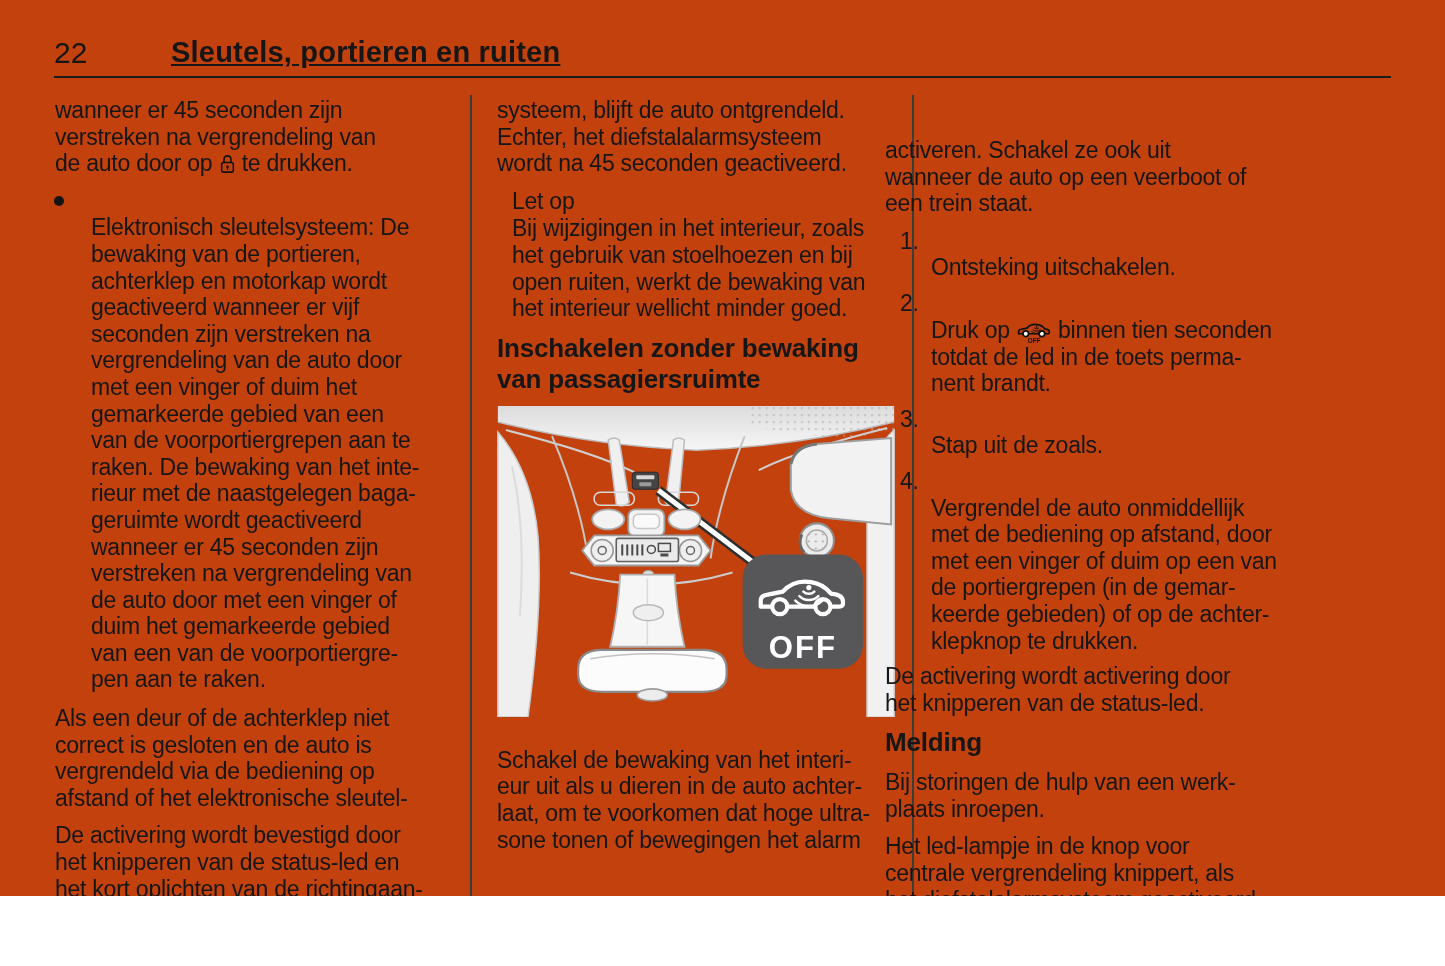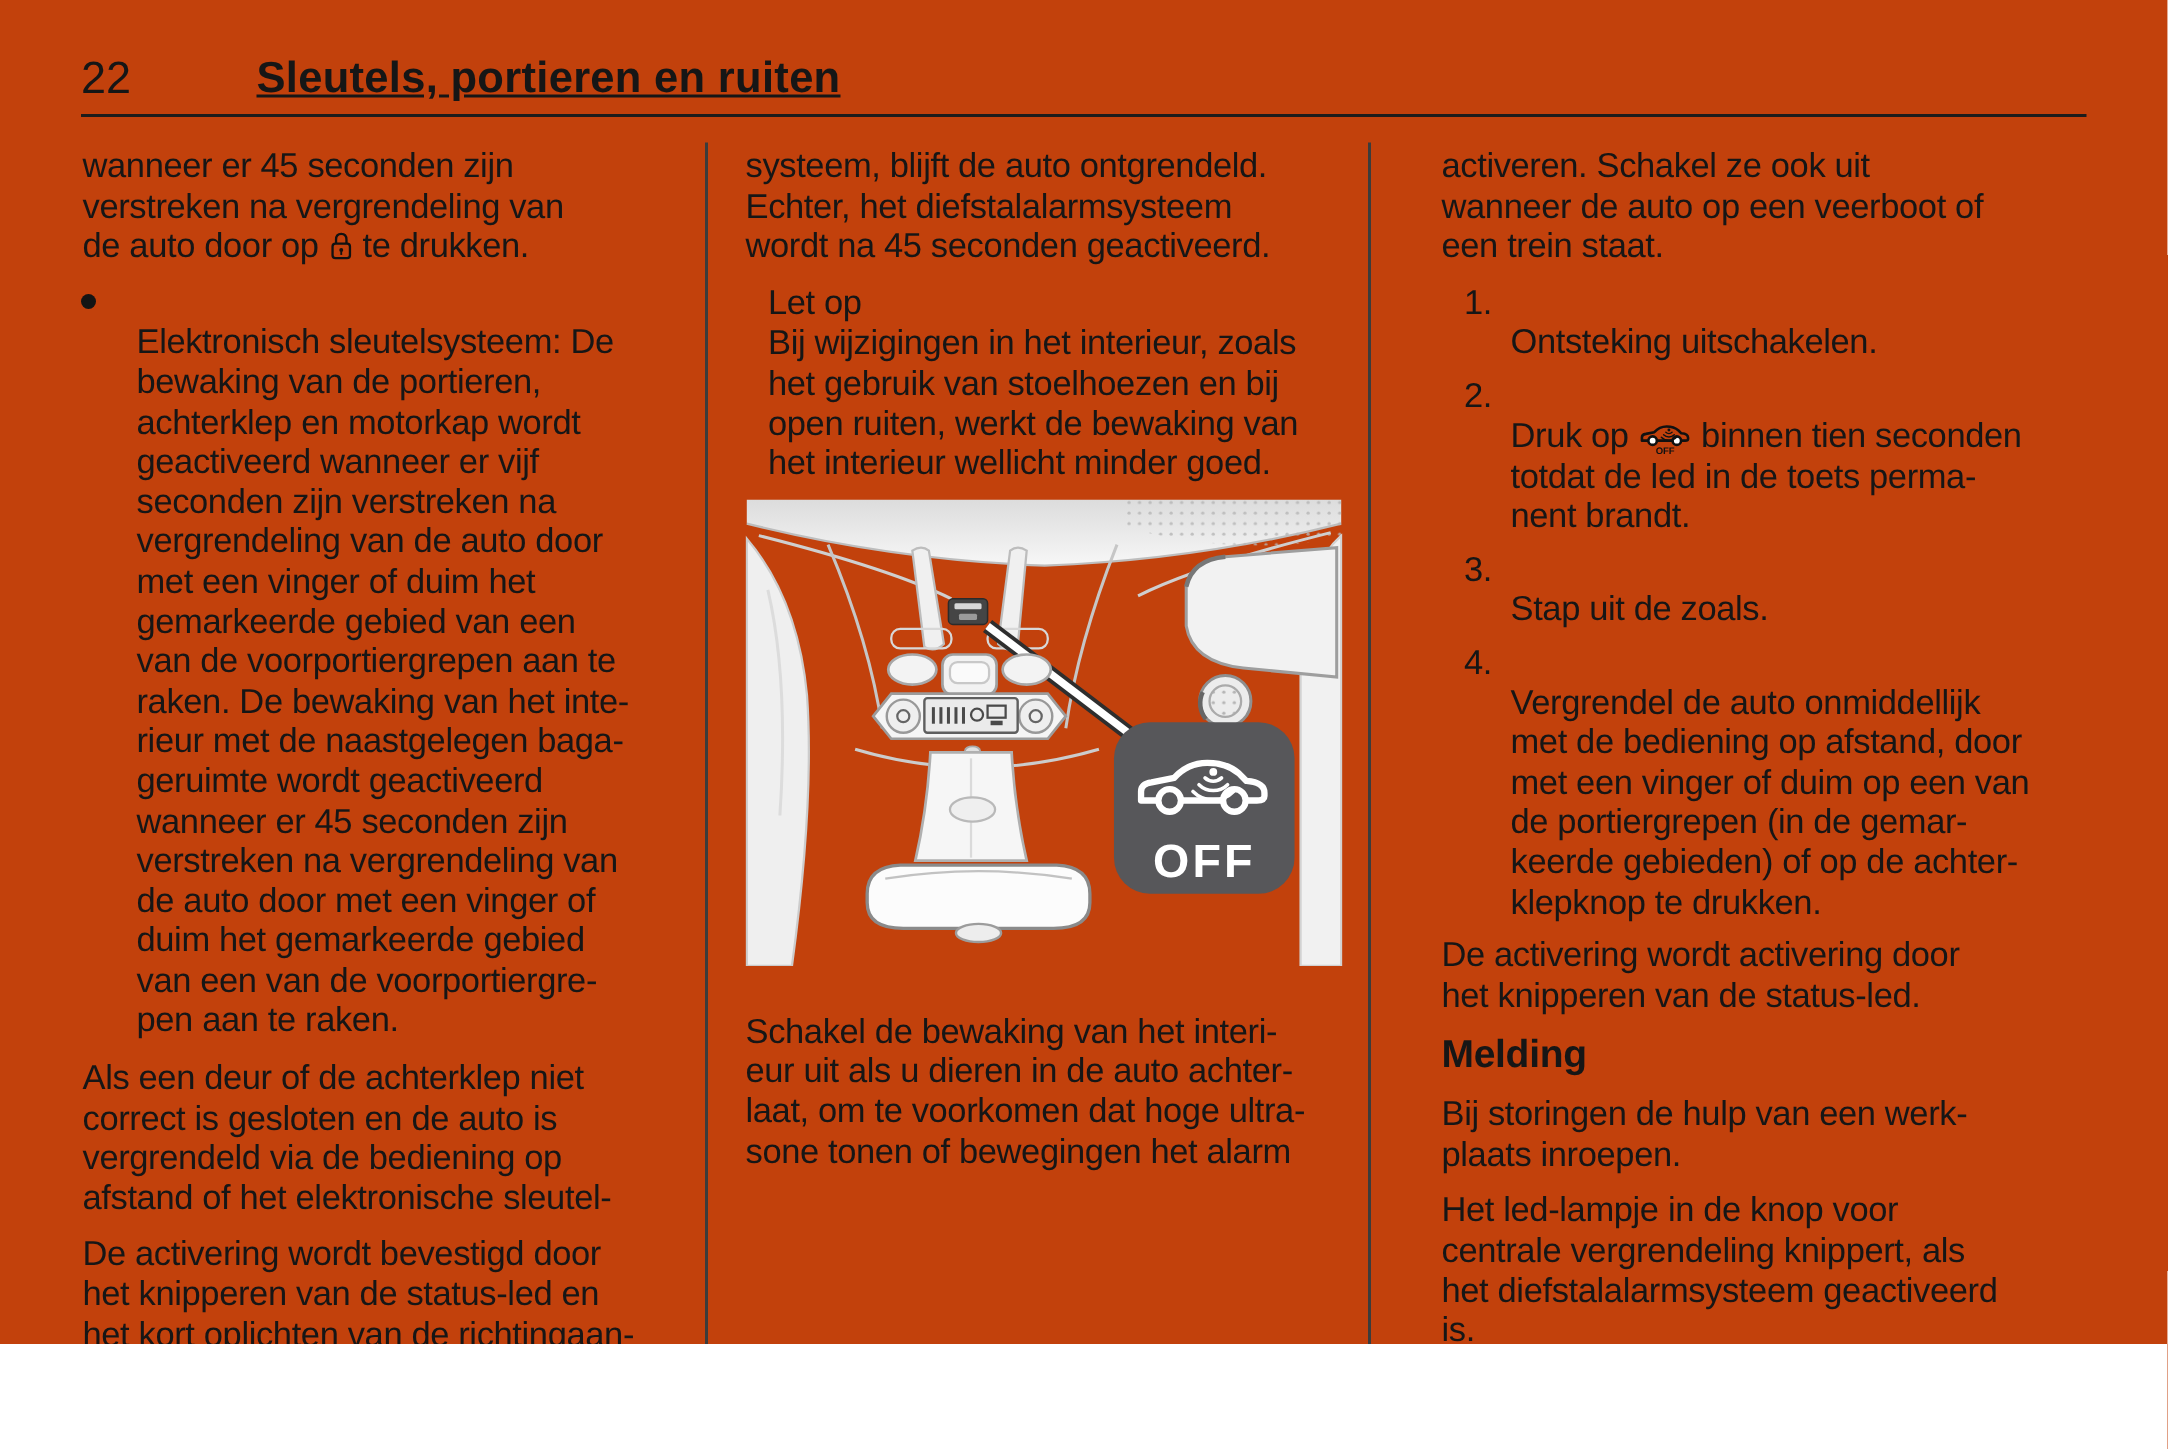--- a/index.html
+++ b/index.html
@@ -4,21 +4,21 @@
 <style>
   html,body{margin:0;padding:0;background:#ffffff;}
   .page{position:relative;width:1445px;height:896px;background:#c2410c;overflow:hidden;
         font-family:"Liberation Sans",sans-serif;color:#161616;}
   .pagenum{position:absolute;left:54px;top:36px;font-size:30px;}
   .chapter{position:absolute;left:171px;top:36px;font-size:29px;font-weight:bold;letter-spacing:.2px;text-decoration:underline;}
   .rule-top{position:absolute;left:54px;top:76px;width:1337px;height:2px;background:#1c1c1c;}
   .sep{position:absolute;top:95px;width:2px;height:827px;background:#3c3c3c;}
   .sep1{left:470px;}.sep2{left:912px;}
   .col{position:absolute;top:97px;width:404px;font-size:23px;line-height:26.6px;letter-spacing:-0.25px;}
-  .col1{left:55px;}.col2{left:497px;}.col3{left:961px;}
+  .col1{left:55px;}.col2{left:497px;}.col3{left:885px;margin-top:40px;}
   .col p{margin:0 0 11px 0;white-space:pre-line;}
   .cont{margin-left:42px;}
   .bullet-wrap{position:relative;margin-left:36px;margin-top:3px;margin-bottom:12px;white-space:pre-line;}
   .dot{position:absolute;left:-37px;top:8px;width:10px;height:10px;border-radius:50%;background:#141414;}
   .note{margin-left:15px;}
   .note .title{margin-top:5px;margin-bottom:1px;}
   h2{font-size:26px;line-height:31px;font-weight:bold;margin:3px 0 11px 0;white-space:pre-line;letter-spacing:-0.2px;}
   h2.melding{margin-top:6px;}
   .fig{display:block;margin:1px 0 30px 0;width:398px;height:311px;}
   .steps{margin-top:5px;}
@@ -87,20 +87,22 @@
 wordt na 45 seconden geactiveerd.</p>
 
     <div class="note">
       <p class="title">Let op</p>
       <p>Bij wijzigingen in het interieur, zoals
 het gebruik van stoelhoezen en bij
 open ruiten, werkt de bewaking van
 het interieur wellicht minder goed.</p>
     </div>
 
+    <h2>Inschakelen zonder bewaking
+van passagiersruimte</h2>
 
     <svg class="fig" viewBox="0 0 395 310">
       <defs>
         <pattern id="dots" width="7" height="7" patternUnits="userSpaceOnUse">
           <circle cx="2" cy="2" r="1.1" fill="#b5b5b5"></circle>
         </pattern>
         <linearGradient id="hdr" x1="0" y1="0" x2="0" y2="1">
           <stop offset="0" stop-color="#dcdcdc"></stop>
             <stop offset="1" stop-color="#f7f7f7"></stop>
         </linearGradient>

